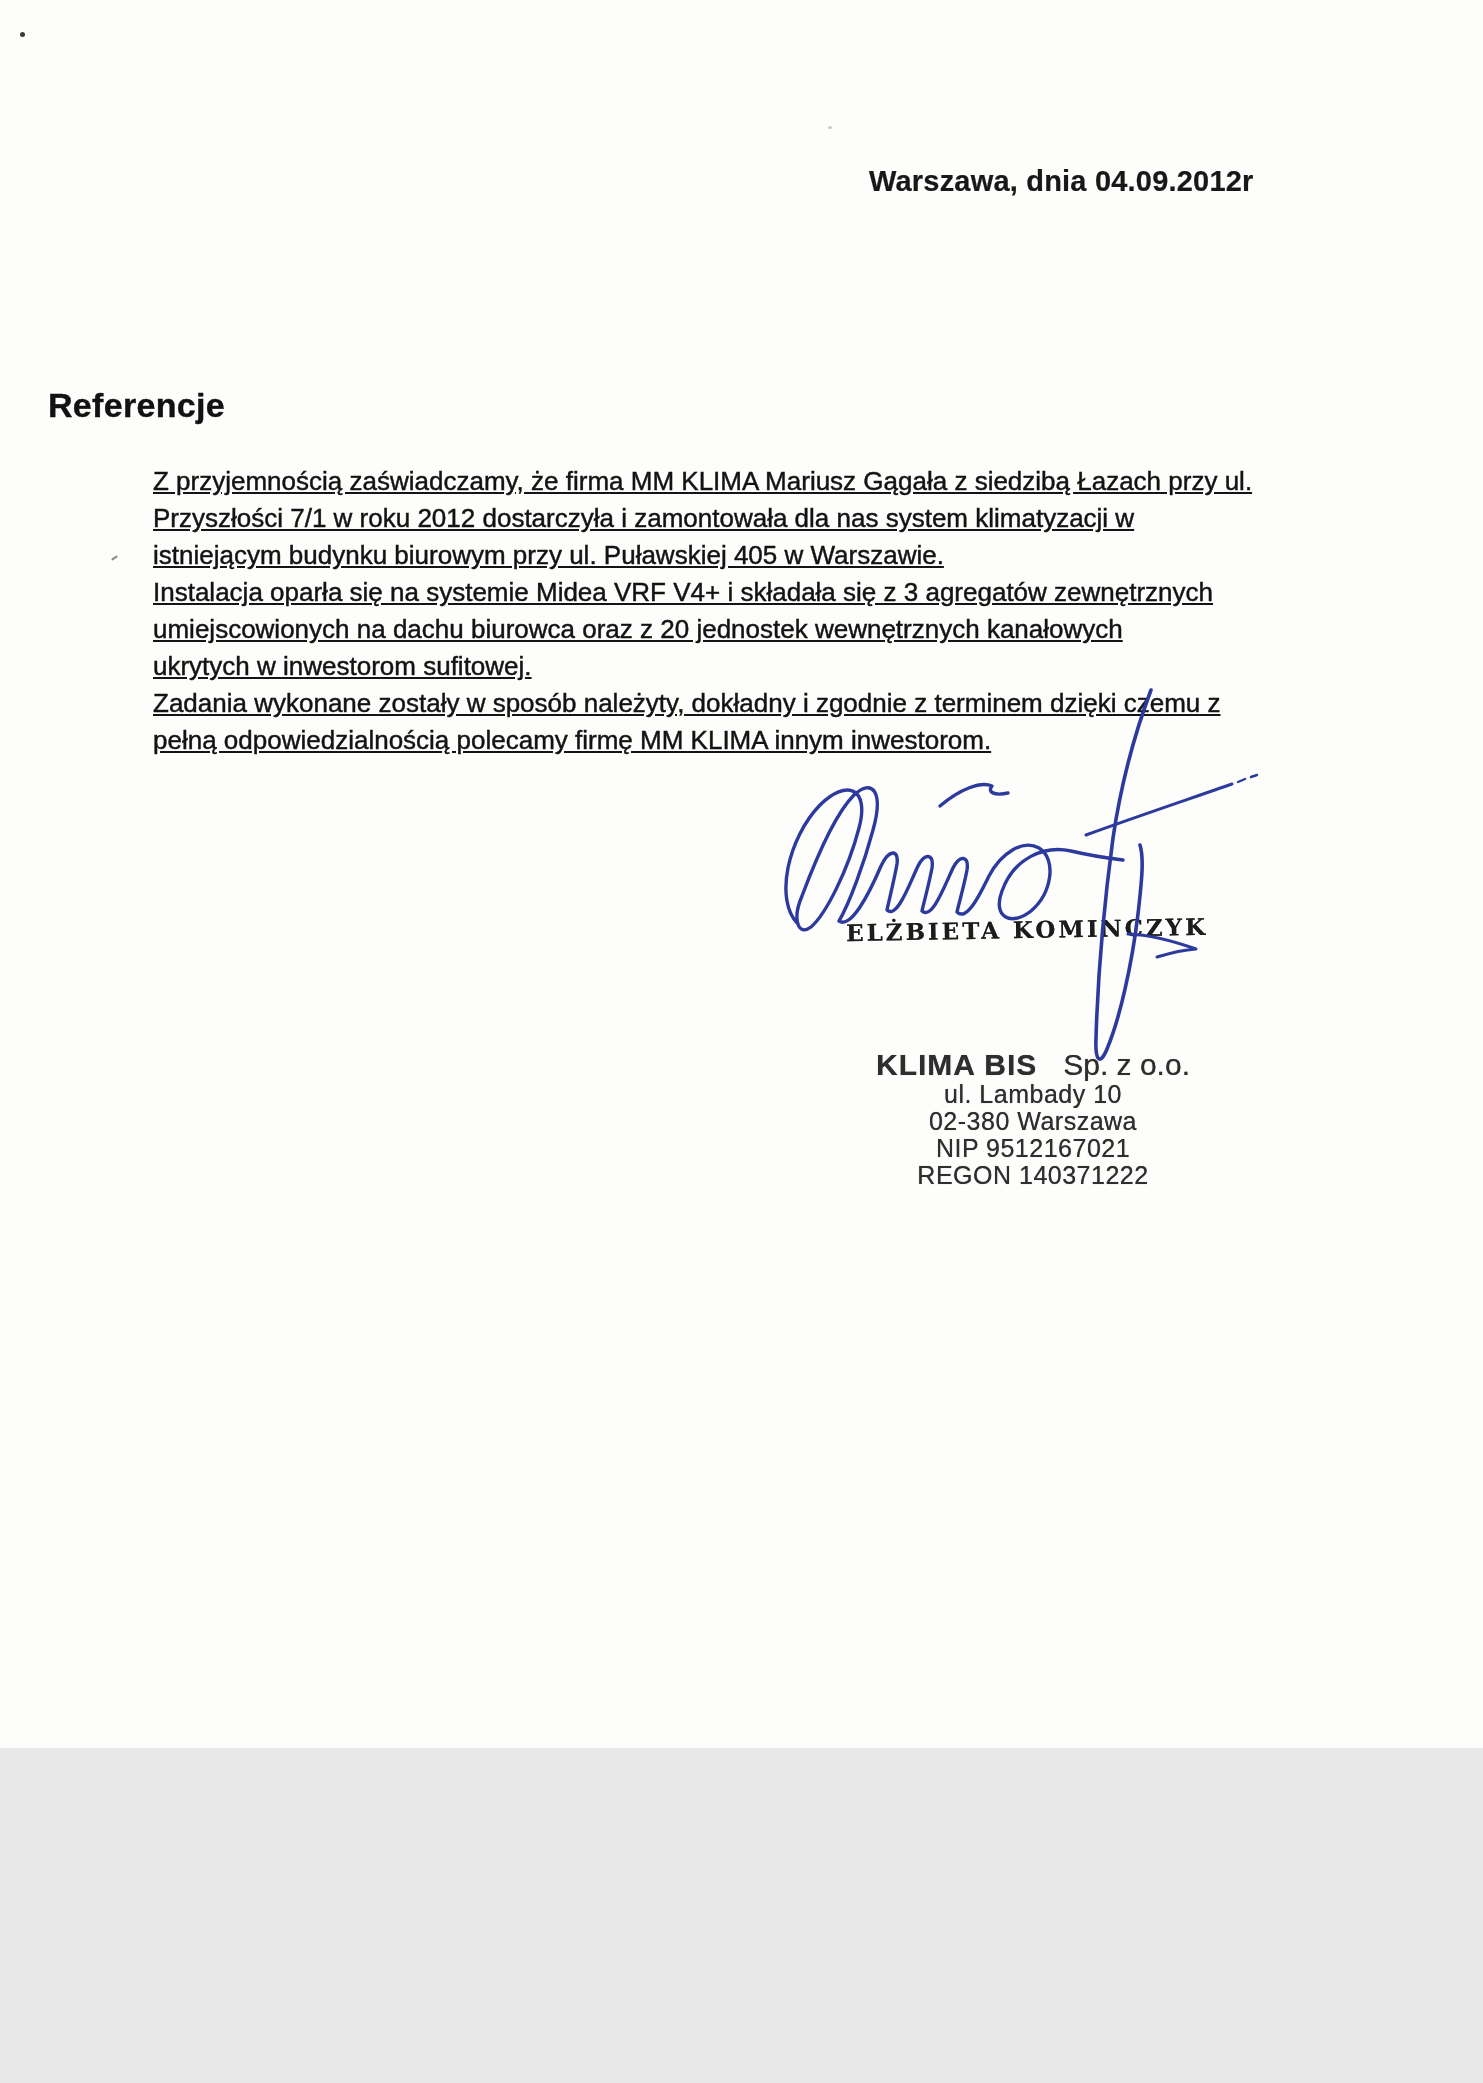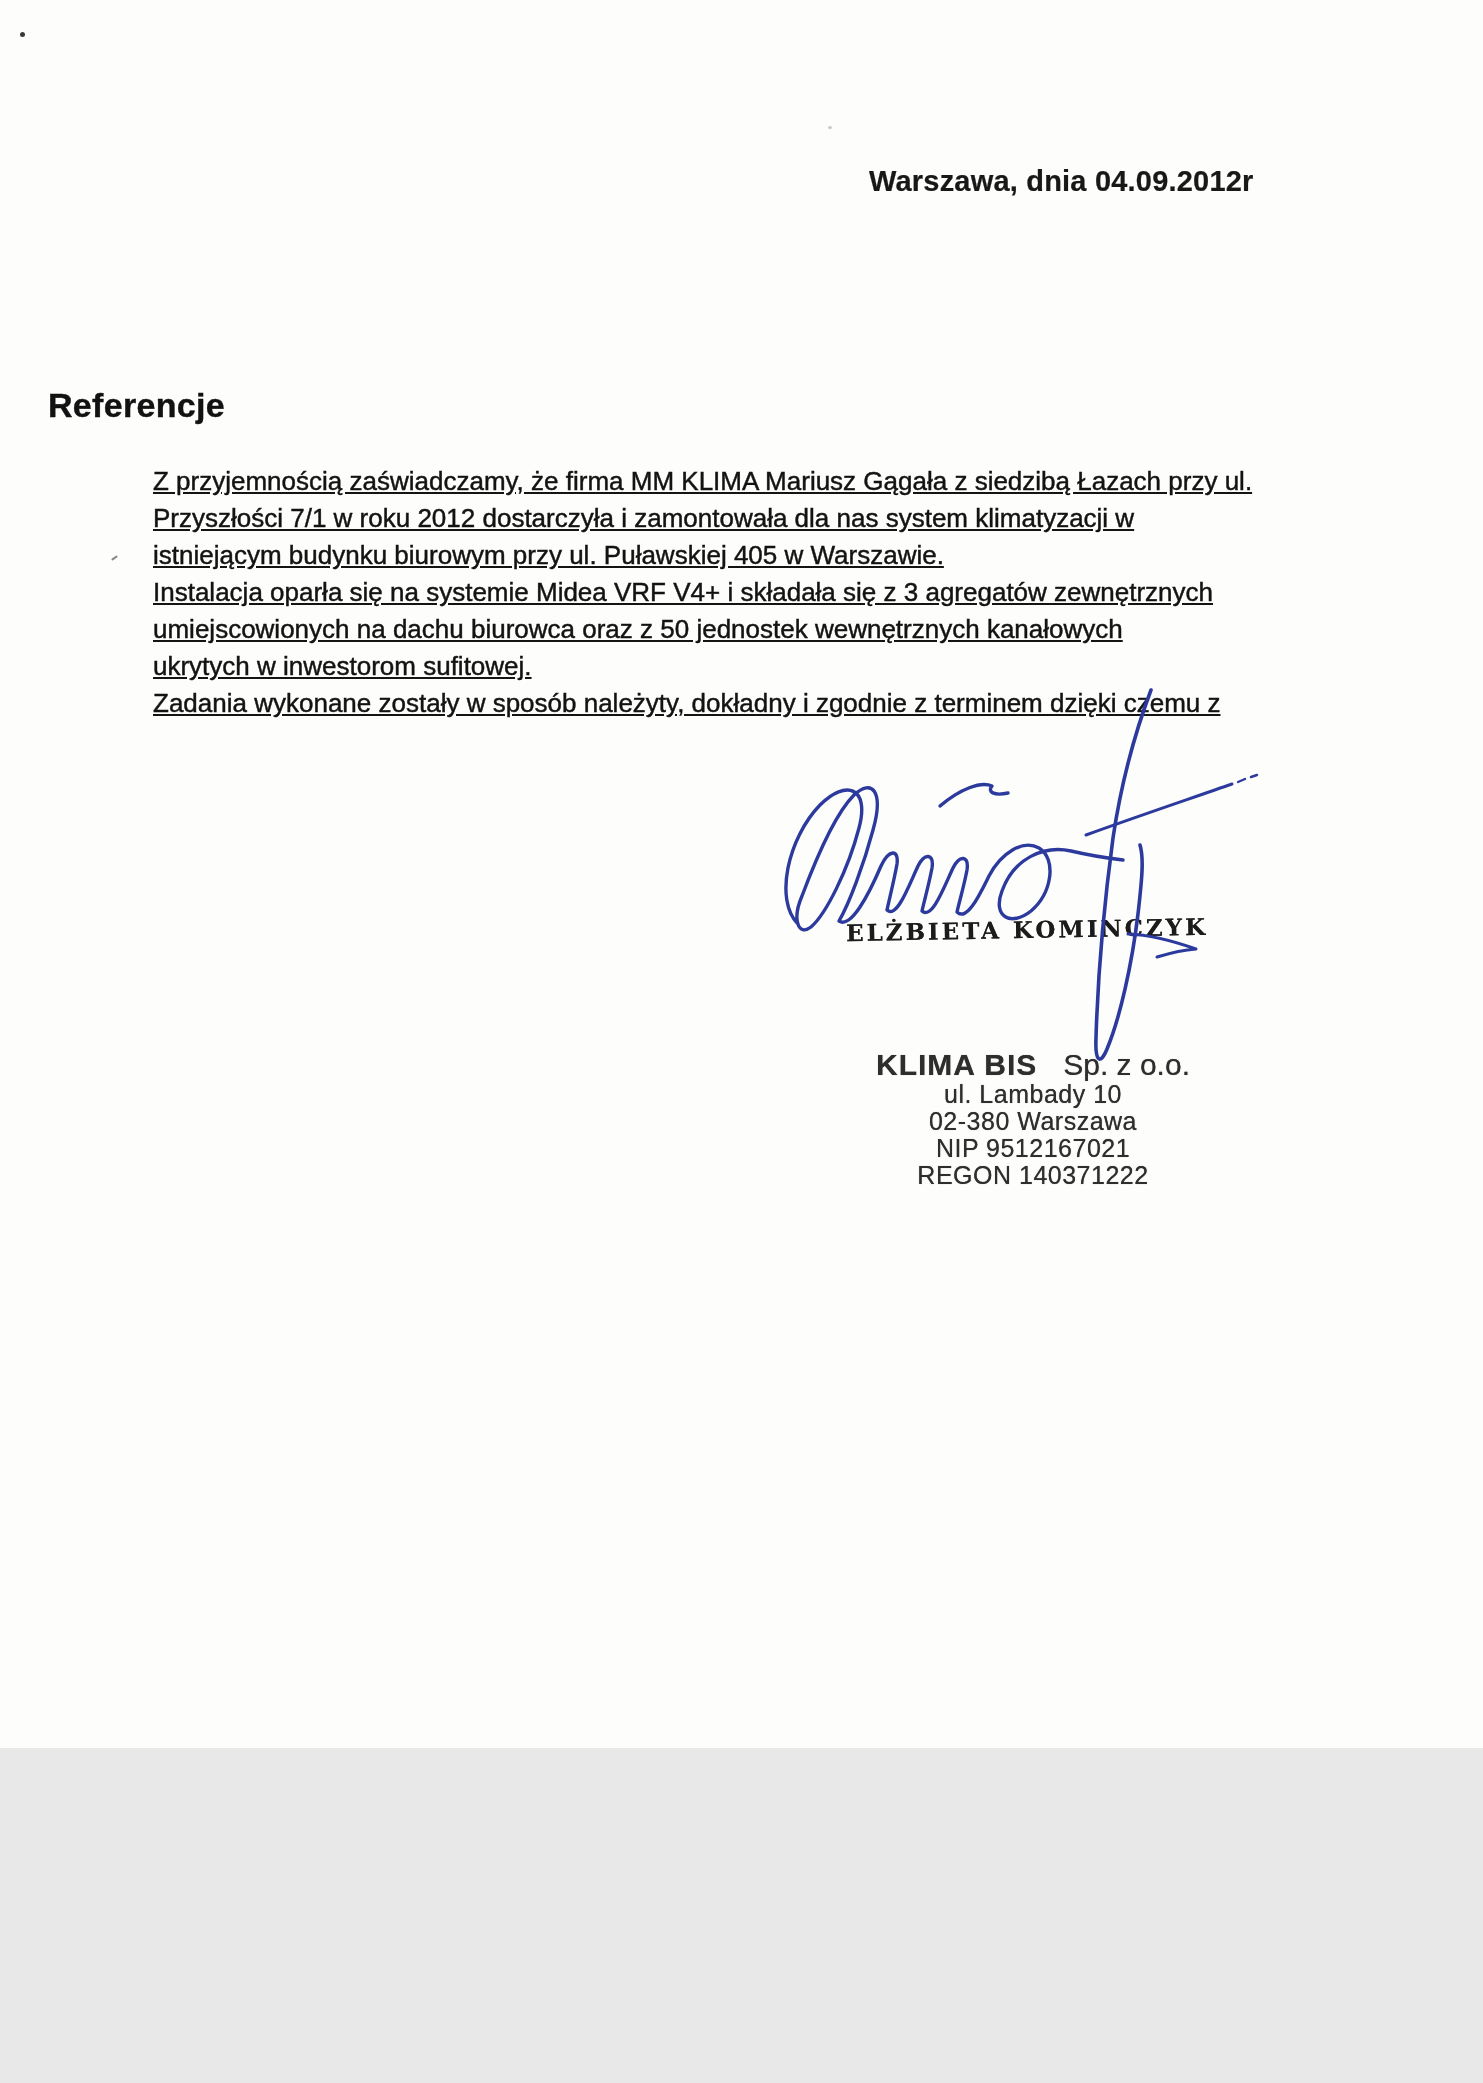--- a/index.html
+++ b/index.html
@@ -84,23 +84,24 @@
 
   <div class="date-line">Warszawa, dnia 04.09.2012r</div>
 
   <div class="letter-title">Referencje</div>
 
   <div class="letter-body">
     <div class="body-line">Z przyjemnością zaświadczamy, że firma MM KLIMA Mariusz Gągała z siedzibą Łazach przy ul.</div>
     <div class="body-line">Przyszłości 7/1 w roku 2012 dostarczyła i zamontowała dla nas system klimatyzacji w</div>
     <div class="body-line">istniejącym budynku biurowym przy ul. Puławskiej 405 w Warszawie.</div>
     <div class="body-line">Instalacja oparła się na systemie Midea VRF V4+ i składała się z 3 agregatów zewnętrznych</div>
-    <div class="body-line">umiejscowionych na dachu biurowca oraz z 50 jednostek wewnętrznych kanałowych</div>
+    <div class="body-line">umiejscowionych na dachu biurowca oraz z 20 jednostek wewnętrznych kanałowych</div>
     <div class="body-line">ukrytych w inwestorom sufitowej.</div>
     <div class="body-line">Zadania wykonane zostały w sposób należyty, dokładny i zgodnie z terminem dzięki czemu z</div>
+    <div class="body-line">pełną odpowiedzialnością polecamy firmę MM KLIMA innym inwestorom.</div>
   </div>
 
   <div class="signer-name-stamp">ELŻBIETA KOMINCZYK</div>
 
   <div class="company-stamp">
     <div class="stamp-line1">
       <span class="stamp-company">KLIMA BIS</span><span class="stamp-suffix">Sp. z o.o.</span>
     </div>
     <div class="stamp-line">ul. Lambady 10</div>
     <div class="stamp-line">02-380 Warszawa</div>

